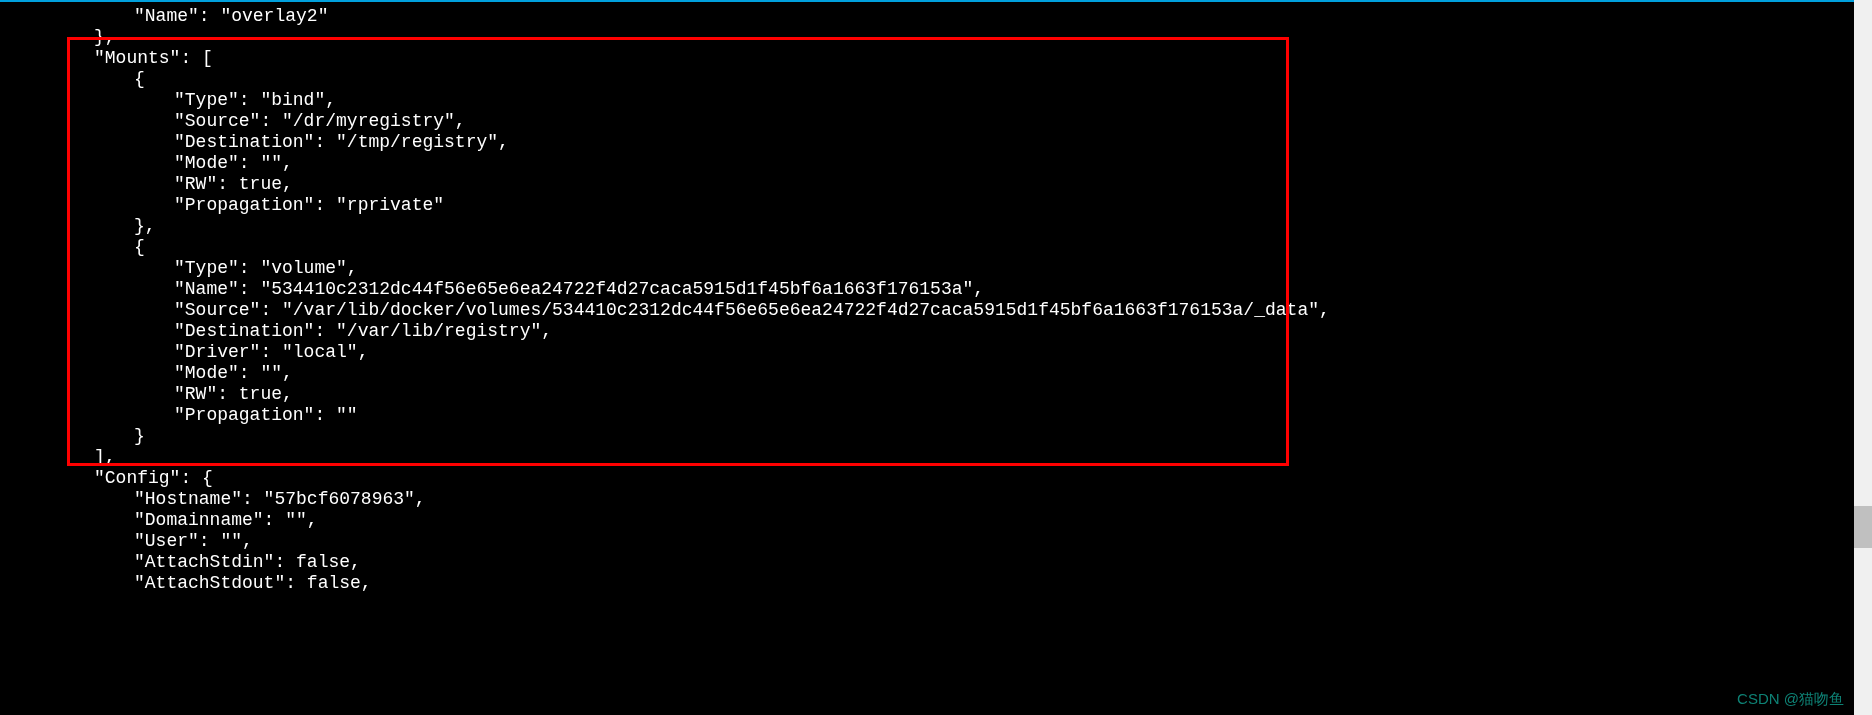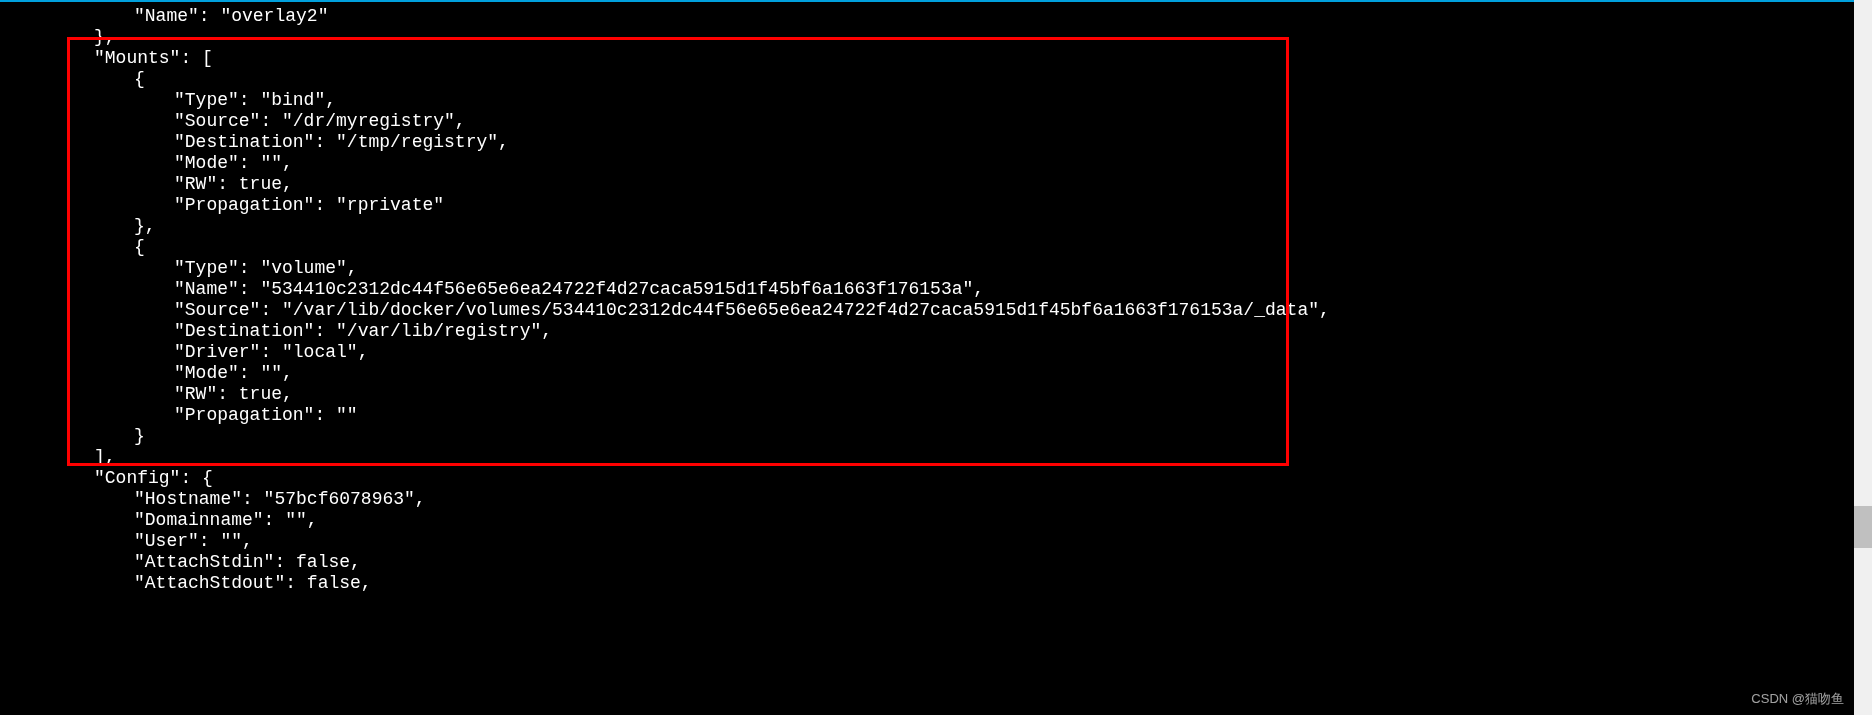--- a/index.html
+++ b/index.html
@@ -53,22 +53,22 @@
       top: 0;
       left: 0;
       right: 18px;
       height: 2px;
       background: #00a0dd;
     }
     .watermark {
       position: absolute;
       right: 28px;
       bottom: 6px;
-      font-size: 13px;
-      color: #e5e5e5;
+      font-size: 15px;
+      color: #14b8a6;
       font-family: sans-serif;
       opacity: 0.7;
     }
     .ind0 { padding-left: 84px; }
     .ind1 { padding-left: 124px; }
     .ind2 { padding-left: 164px; }
   </style>
 </head>
 <body>
 

